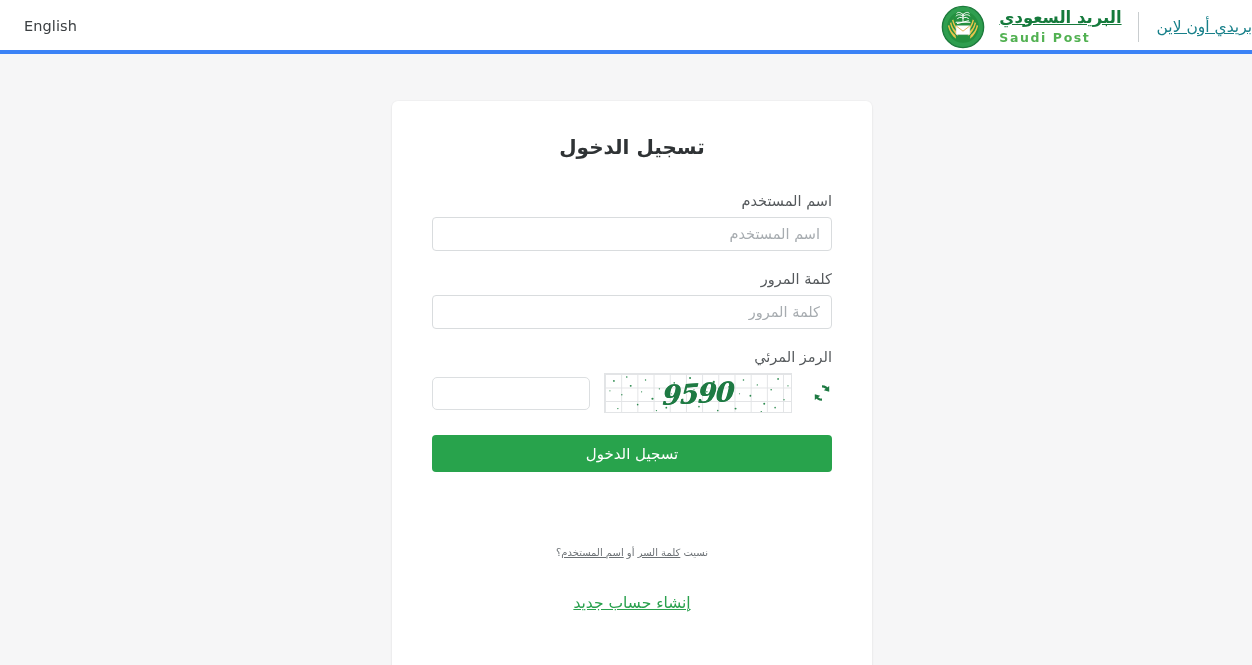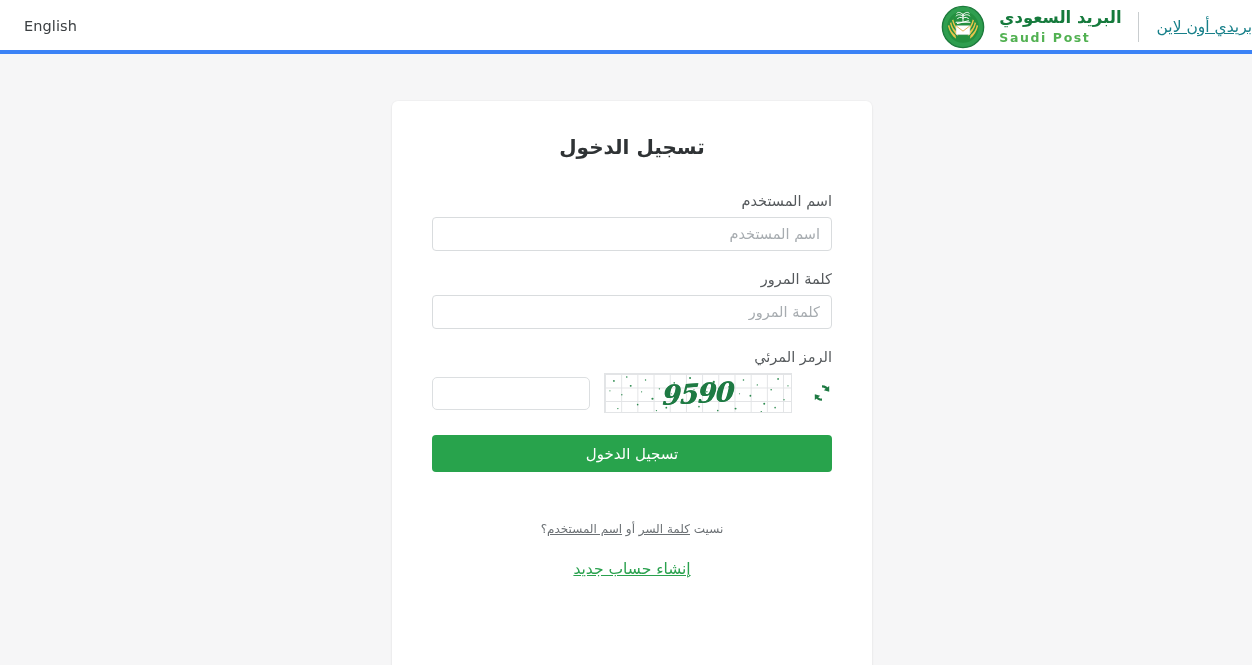--- a/index.html
+++ b/index.html
@@ -56,20 +56,21 @@
     align-items: flex-end;
     line-height: 1;
     margin-right: 6px;
     padding-left: 12px;
   }
   .brand-ar {
     font-size: 16.5px;
     font-weight: bold;
     color: #157a3c;
     letter-spacing: 0px;
+    text-decoration: underline;
   }
   .brand-en {
     font-size: 12.5px;
     font-weight: bold;
     color: #52b152;
     letter-spacing: 1.6px;
     margin-top: 6px;
     direction: ltr;
   }
   .brand-divider {
@@ -209,34 +210,34 @@
     font-family: "DejaVu Sans", "Liberation Sans", sans-serif;
     border: none;
     border-radius: 4px;
     cursor: pointer;
     margin-top: 6px;
   }
 
   
   .forgot-line {
     text-align: center;
-    font-size: 12px;
+    font-size: 10px;
     color: #6c7175;
-    margin-top: 50px;
+    margin-top: 75px;
     direction: rtl;
   }
   .forgot-line a {
     color: #6c7175;
     text-decoration: underline;
     cursor: pointer;
   }
   .create-account {
     display: block;
     text-align: center;
-    margin-top: 24px;
+    margin-top: 36px;
     font-size: 15.5px;
     color: #2aa14e;
     text-decoration: underline;
     cursor: pointer;
   }
 </style>
 </head>
 <body>
 
 <div class="header">

